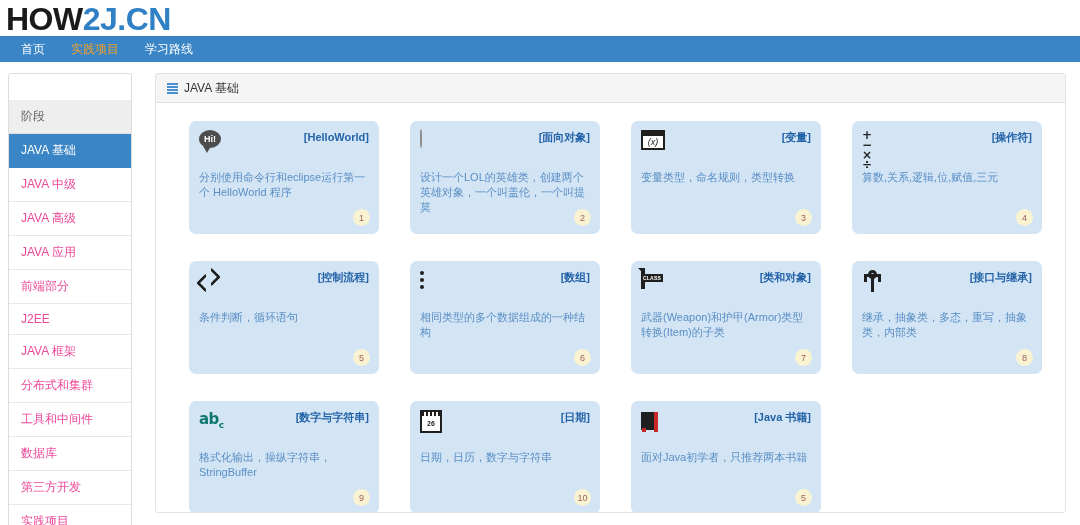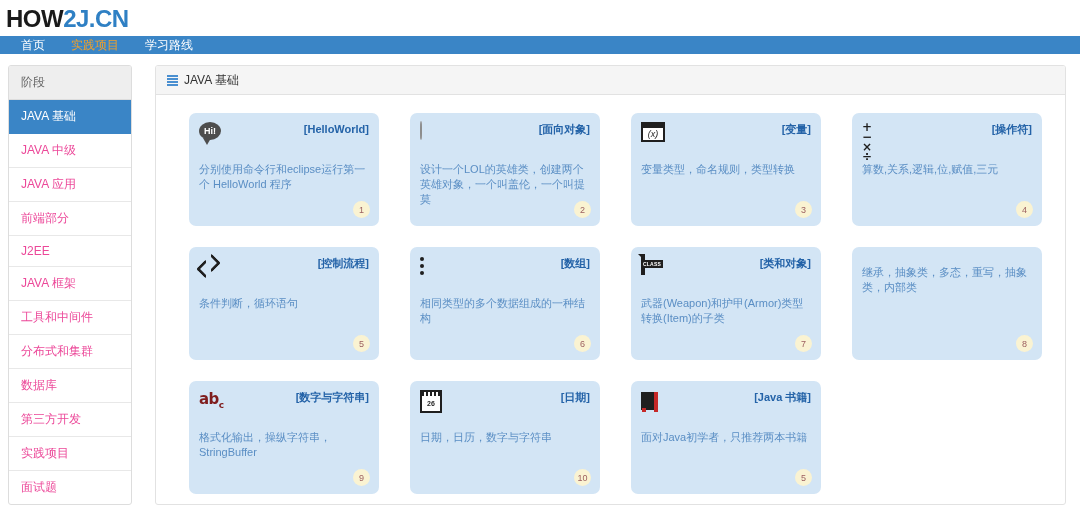--- a/index.html
+++ b/index.html
@@ -11,34 +11,34 @@
     font-family: "Liberation Sans", "DejaVu Sans", sans-serif;
   }
 
   
   .brand-bar {
     height: 36px;
     padding: 4px 0 0 6px;
     background: #ffffff;
   }
   .brand-logo {
-    font-size: 24px;
+    font-size: 32px;
     font-weight: bold;
     letter-spacing: -0.5px;
     line-height: 30px;
     color: #1a1a1a;
     display: inline-block;
     font-family: "Liberation Sans", "DejaVu Sans", sans-serif;
   }
   .brand-logo .accent { color: #2f80c4; }
   .brand-logo .dot { color: #2f80c4; }
 
   
   .navbar {
-    height: 18px;
+    height: 26px;
     background: #3a85c6;
     display: flex;
     align-items: center;
     padding-left: 8px;
     gap: 0px;
   }
   .nav-item {
     color: #ffffff;
     font-size: 12px;
     line-height: 26px;
@@ -67,20 +67,21 @@
     border-radius: 3px;
     overflow: hidden;
     background: #ffffff;
   }
   .side-head {
     background: #eeeeee;
     color: #666666;
     font-size: 12px;
     padding: 8px 12px;
     border-bottom: 1px solid #dddddd;
+    margin-top: 26px;
   }
   .side-item {
     font-size: 12px;
     color: #ec4899;
     padding: 8px 12px;
     border-bottom: 1px solid #e8e8e8;
     cursor: pointer;
     white-space: nowrap;
   }
   .side-item:last-child { border-bottom: none; }
@@ -128,21 +129,21 @@
   .list-icon i:nth-child(1) { top: 0px; }
   .list-icon i:nth-child(2) { top: 3px; }
   .list-icon i:nth-child(3) { top: 6px; }
   .list-icon i:nth-child(4) { top: 9px; }
 
   
   .grid {
     padding: 18px 0 0 33px;
     display: flex;
     flex-wrap: wrap;
-    gap: 21px 31px;
+    gap: 27px 31px;
   }
   .card {
     width: 190px;
     height: 113px;
     background: #d3e5f5;
     border-radius: 7px;
     position: relative;
     padding: 9px 10px 0 10px;
     cursor: pointer;
   }
@@ -266,21 +267,21 @@
   }
   
   .ic-usb { width: 22px; height: 24px; position: relative; }
   .ic-usb .stem { position: absolute; left: 9px; top: 4px; width: 3px; height: 18px; background: #1f1f1f; }
   .ic-usb .arm  { position: absolute; left: 2px; top: 4px; width: 17px; height: 3px; background: #1f1f1f; border-radius: 2px; }
   .ic-usb .lf   { position: absolute; left: 2px; top: 4px; width: 3px; height: 8px; background: #1f1f1f; }
   .ic-usb .rt   { position: absolute; left: 16px; top: 4px; width: 3px; height: 8px; background: #1f1f1f; }
   .ic-usb .ball { position: absolute; left: 6px; top: 0px; width: 9px; height: 9px; border-radius: 50%; border: 3px solid #1f1f1f; background: transparent; }
   
   .ic-abc {
-    font-size: 15px; font-weight: bold; color: #7f1d1d;
+    font-size: 15px; font-weight: bold; color: #0f766e;
     line-height: 15px; letter-spacing: -0.5px;
     font-family: "DejaVu Sans", sans-serif;
   }
   .ic-abc sub { font-size: 9px; }
   
   .ic-cal {
     width: 22px; height: 23px;
     border: 2px solid #1f1f1f;
     background: #ffffff;
     position: relative;
@@ -310,26 +311,27 @@
   <div class="nav-item">学习路线</div>
 </div>
 
 <div class="page">
 
   <div class="sidebar">
     <div class="side-list">
       <div class="side-head">阶段</div>
       <div class="side-item active">JAVA 基础</div>
       <div class="side-item">JAVA 中级</div>
+      <div class="side-item">JAVA 高级</div>
       <div class="side-item">JAVA 应用</div>
       <div class="side-item">前端部分</div>
       <div class="side-item">J2EE</div>
       <div class="side-item">JAVA 框架</div>
+      <div class="side-item">分布式和集群</div>
       <div class="side-item">工具和中间件</div>
-      <div class="side-item">分布式和集群</div>
       <div class="side-item">数据库</div>
       <div class="side-item">第三方开发</div>
       <div class="side-item">实践项目</div>
       <div class="side-item">面试题</div>
 
     </div>
   </div>
 
   <div class="main">
     <div class="panel">
@@ -427,20 +429,32 @@
                 <span class="tag">CLASS</span>
               </span>
             </span>
             <span class="card-title">[类和对象]</span>
           </div>
           <div class="card-desc">武器(Weapon)和护甲(Armor)类型转换(Item)的子类</div>
           <div class="card-num">7</div>
         </div>
 
         <div class="card">
+          <div class="card-top">
+            <span class="icon-box">
+              <span class="ic-usb">
+                <span class="ball"></span>
+                <span class="stem"></span>
+                <span class="arm"></span>
+                <span class="lf"></span>
+                <span class="rt"></span>
+              </span>
+            </span>
+            <span class="card-title">[接口与继承]</span>
+          </div>
           <div class="card-desc">继承，抽象类，多态，重写，抽象类，内部类</div>
           <div class="card-num">8</div>
         </div>
 
         <div class="card">
           <div class="card-top">
             <span class="icon-box">
               <span class="ic-abc"><span>ab</span><sub>c</sub></span>
             </span>
             <span class="card-title">[数字与字符串]</span>

